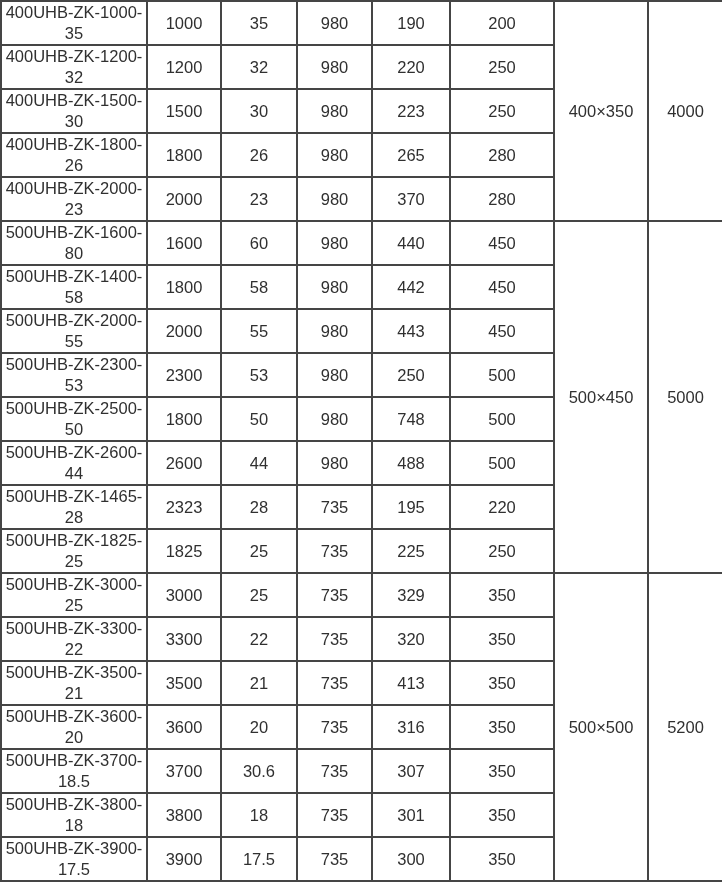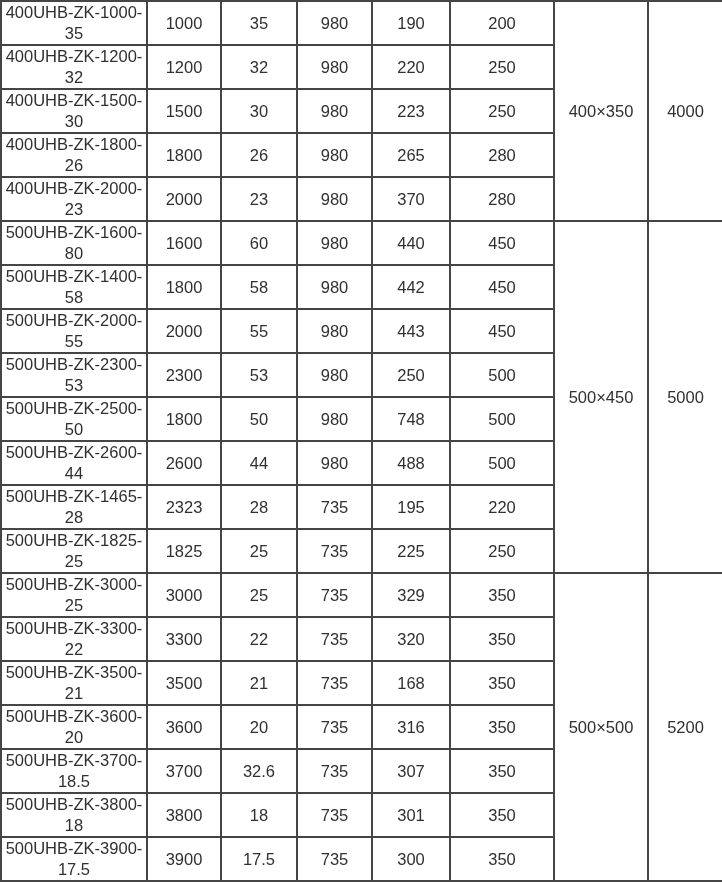--- a/index.html
+++ b/index.html
@@ -177,35 +177,35 @@
       <td>22</td>
       <td>735</td>
       <td>320</td>
       <td>350</td>
     </tr>
     <tr>
       <td class="model">500UHB-ZK-3500-21</td>
       <td>3500</td>
       <td>21</td>
       <td>735</td>
-      <td>168</td>
+      <td>413</td>
       <td>350</td>
     </tr>
     <tr>
       <td class="model">500UHB-ZK-3600-20</td>
       <td>3600</td>
       <td>20</td>
       <td>735</td>
       <td>316</td>
       <td>350</td>
     </tr>
     <tr>
       <td class="model">500UHB-ZK-3700-18.5</td>
       <td>3700</td>
-      <td>32.6</td>
+      <td>30.6</td>
       <td>735</td>
       <td>307</td>
       <td>350</td>
     </tr>
     <tr>
       <td class="model">500UHB-ZK-3800-18</td>
       <td>3800</td>
       <td>18</td>
       <td>735</td>
       <td>301</td>

